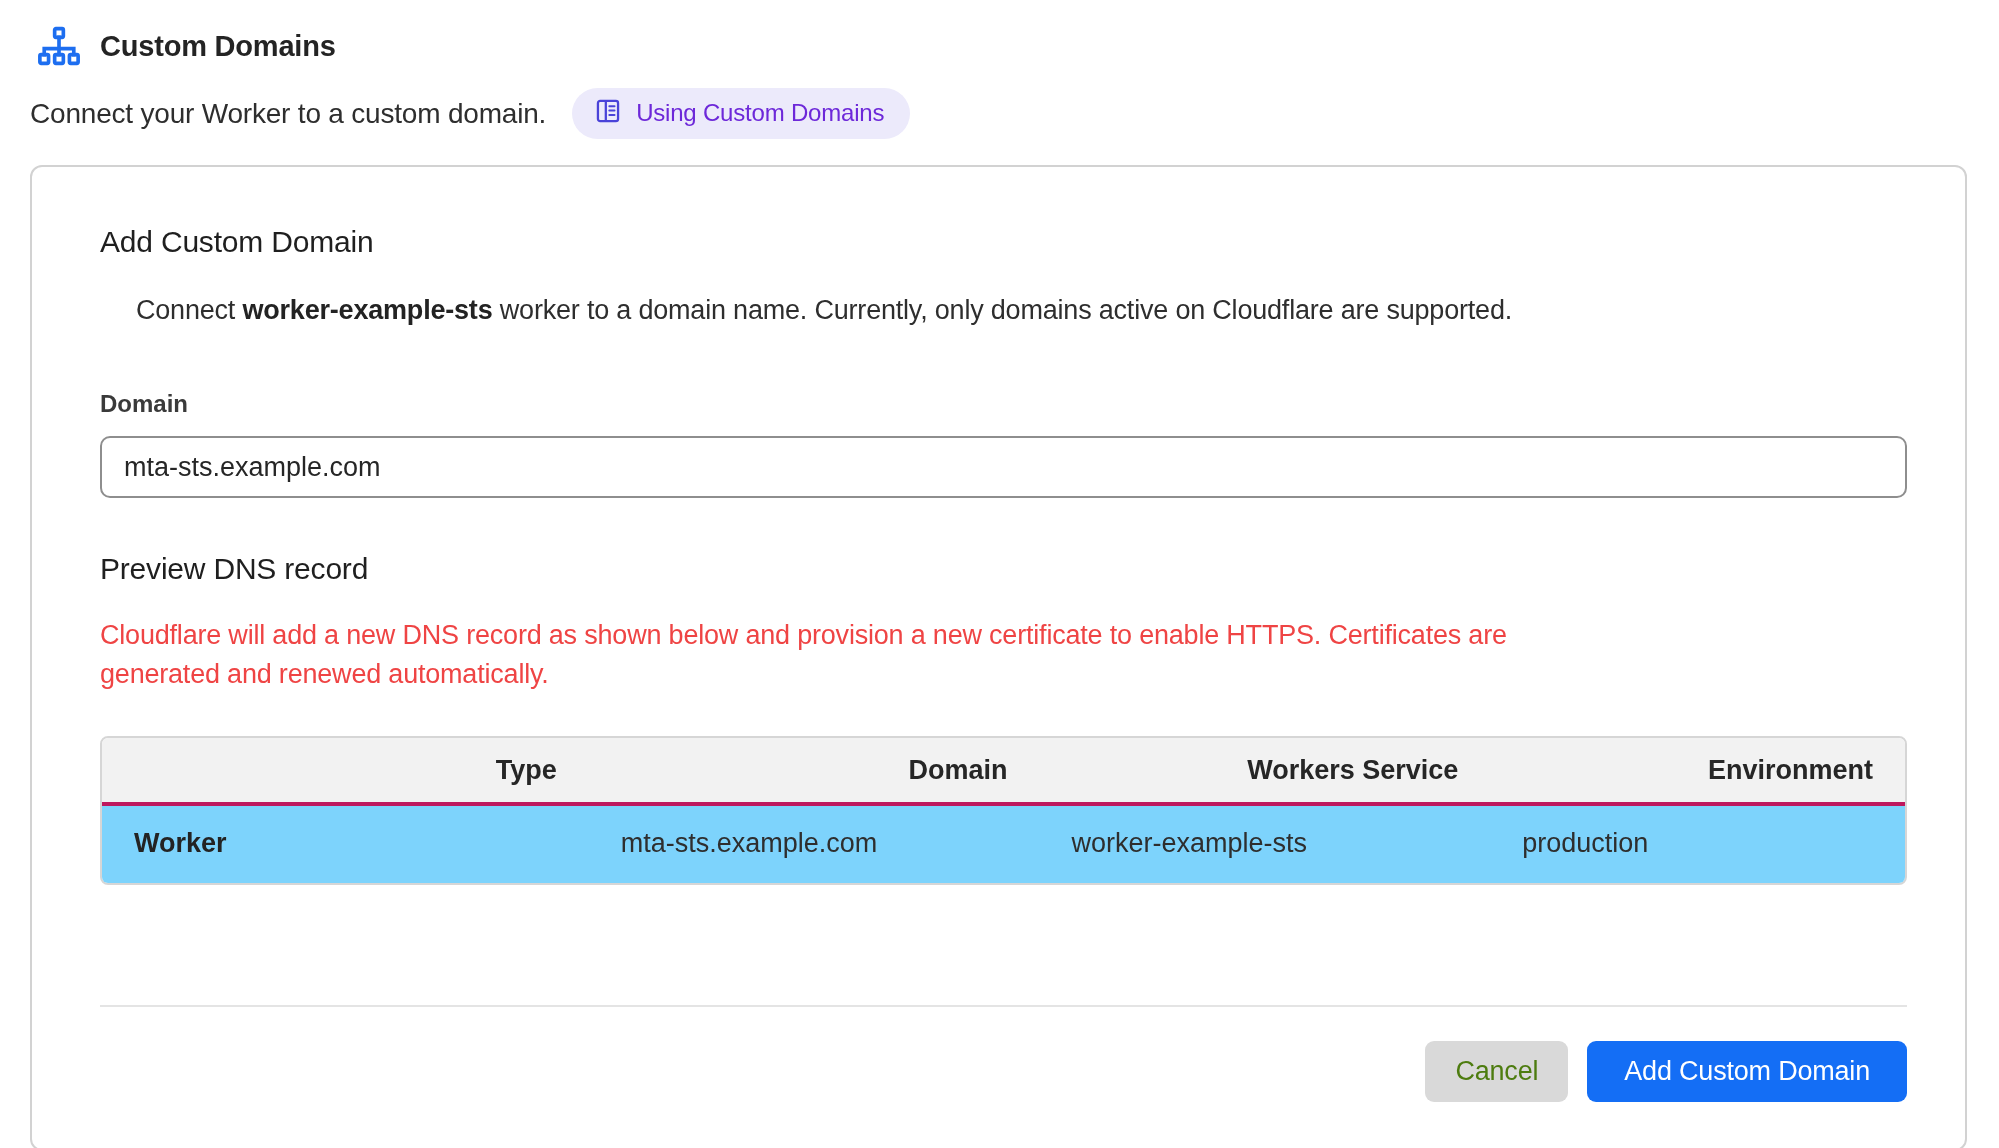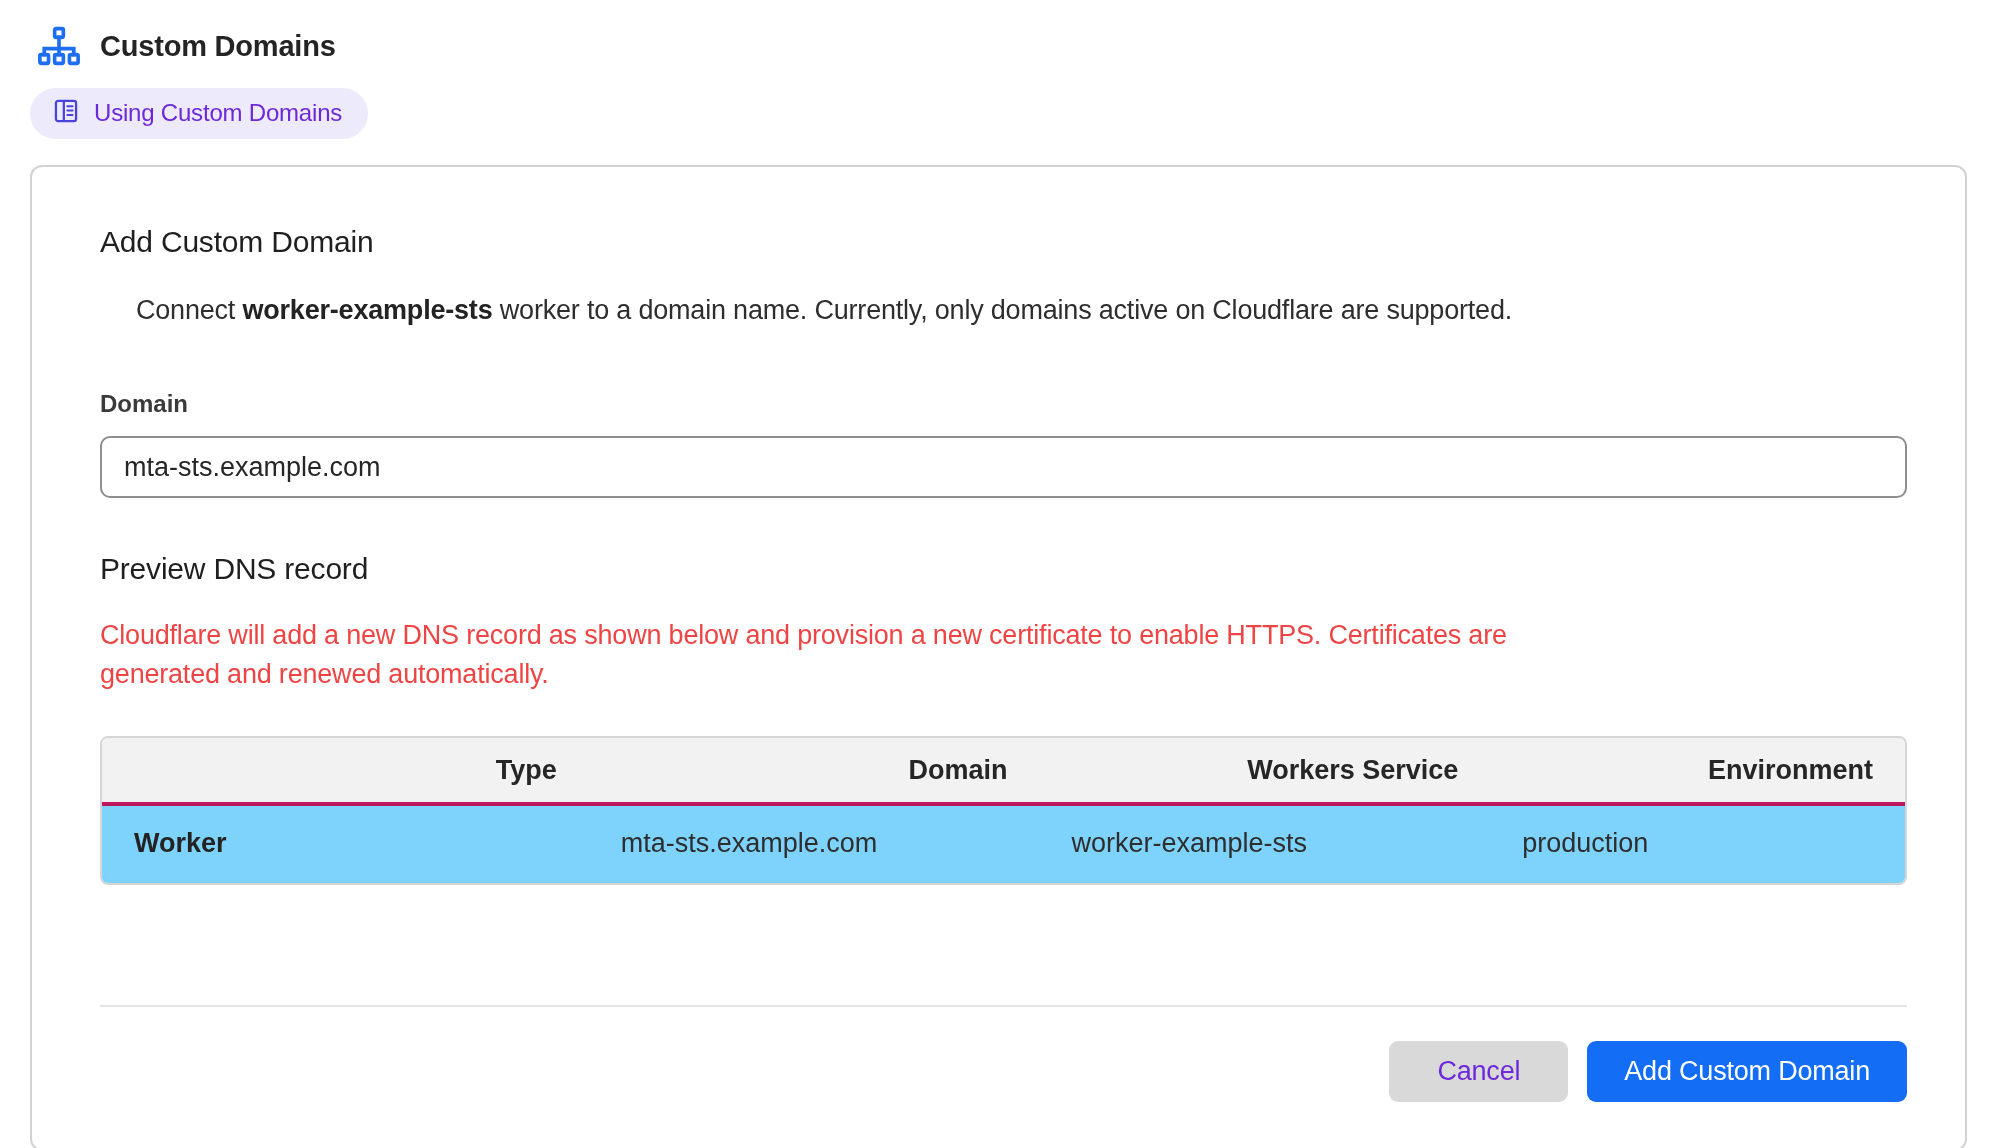--- a/index.html
+++ b/index.html
@@ -168,22 +168,22 @@
     font-size: 27px;
     letter-spacing: -0.2px;
     height: 61px;
     cursor: pointer;
     display: inline-flex;
     align-items: center;
     justify-content: center;
   }
   .btn-cancel {
     background: #d9d9d9;
-    color: #6d28d9;
-    padding: 0 48px;
+    color: #4d7c0f;
+    padding: 0 30px;
   }
   .btn-primary {
     background: #146EF5;
     color: #ffffff;
     padding: 0 37px;
   }
 </style>
 </head>
 <body>
 
@@ -196,20 +196,21 @@
         <path d="M24 13 v8 M7 26 h34 M7 26 v7 M24 21 v12 M41 26 v7" stroke-linecap="square"></path>
         <rect x="2" y="33" width="10" height="10" rx="1.5"></rect>
         <rect x="19" y="33" width="10" height="10" rx="1.5"></rect>
         <rect x="36" y="33" width="10" height="10" rx="1.5"></rect>
       </svg>
     </span>
     <h1 class="page-title">Custom Domains</h1>
   </div>
 
   <div class="subtitle-row">
+    <p class="page-subtitle">Connect your Worker to a custom domain.</p>
     <a class="docs-badge">
       <span>
         <svg width="28" height="28" viewBox="0 0 32 32" fill="none" stroke="#4A43D9" stroke-width="2.6" stroke-linejoin="round">
           <rect x="4.5" y="4.5" width="23" height="23" rx="2.5"></rect>
           <path d="M13.5 4.5 v23"></path>
           <path d="M17.5 10.5 h6 M17.5 15.5 h6 M17.5 20.5 h6" stroke-linecap="round" stroke-width="2.2"></path>
         </svg>
       </span>
       <span class="label">Using Custom Domains</span>
     </a>

